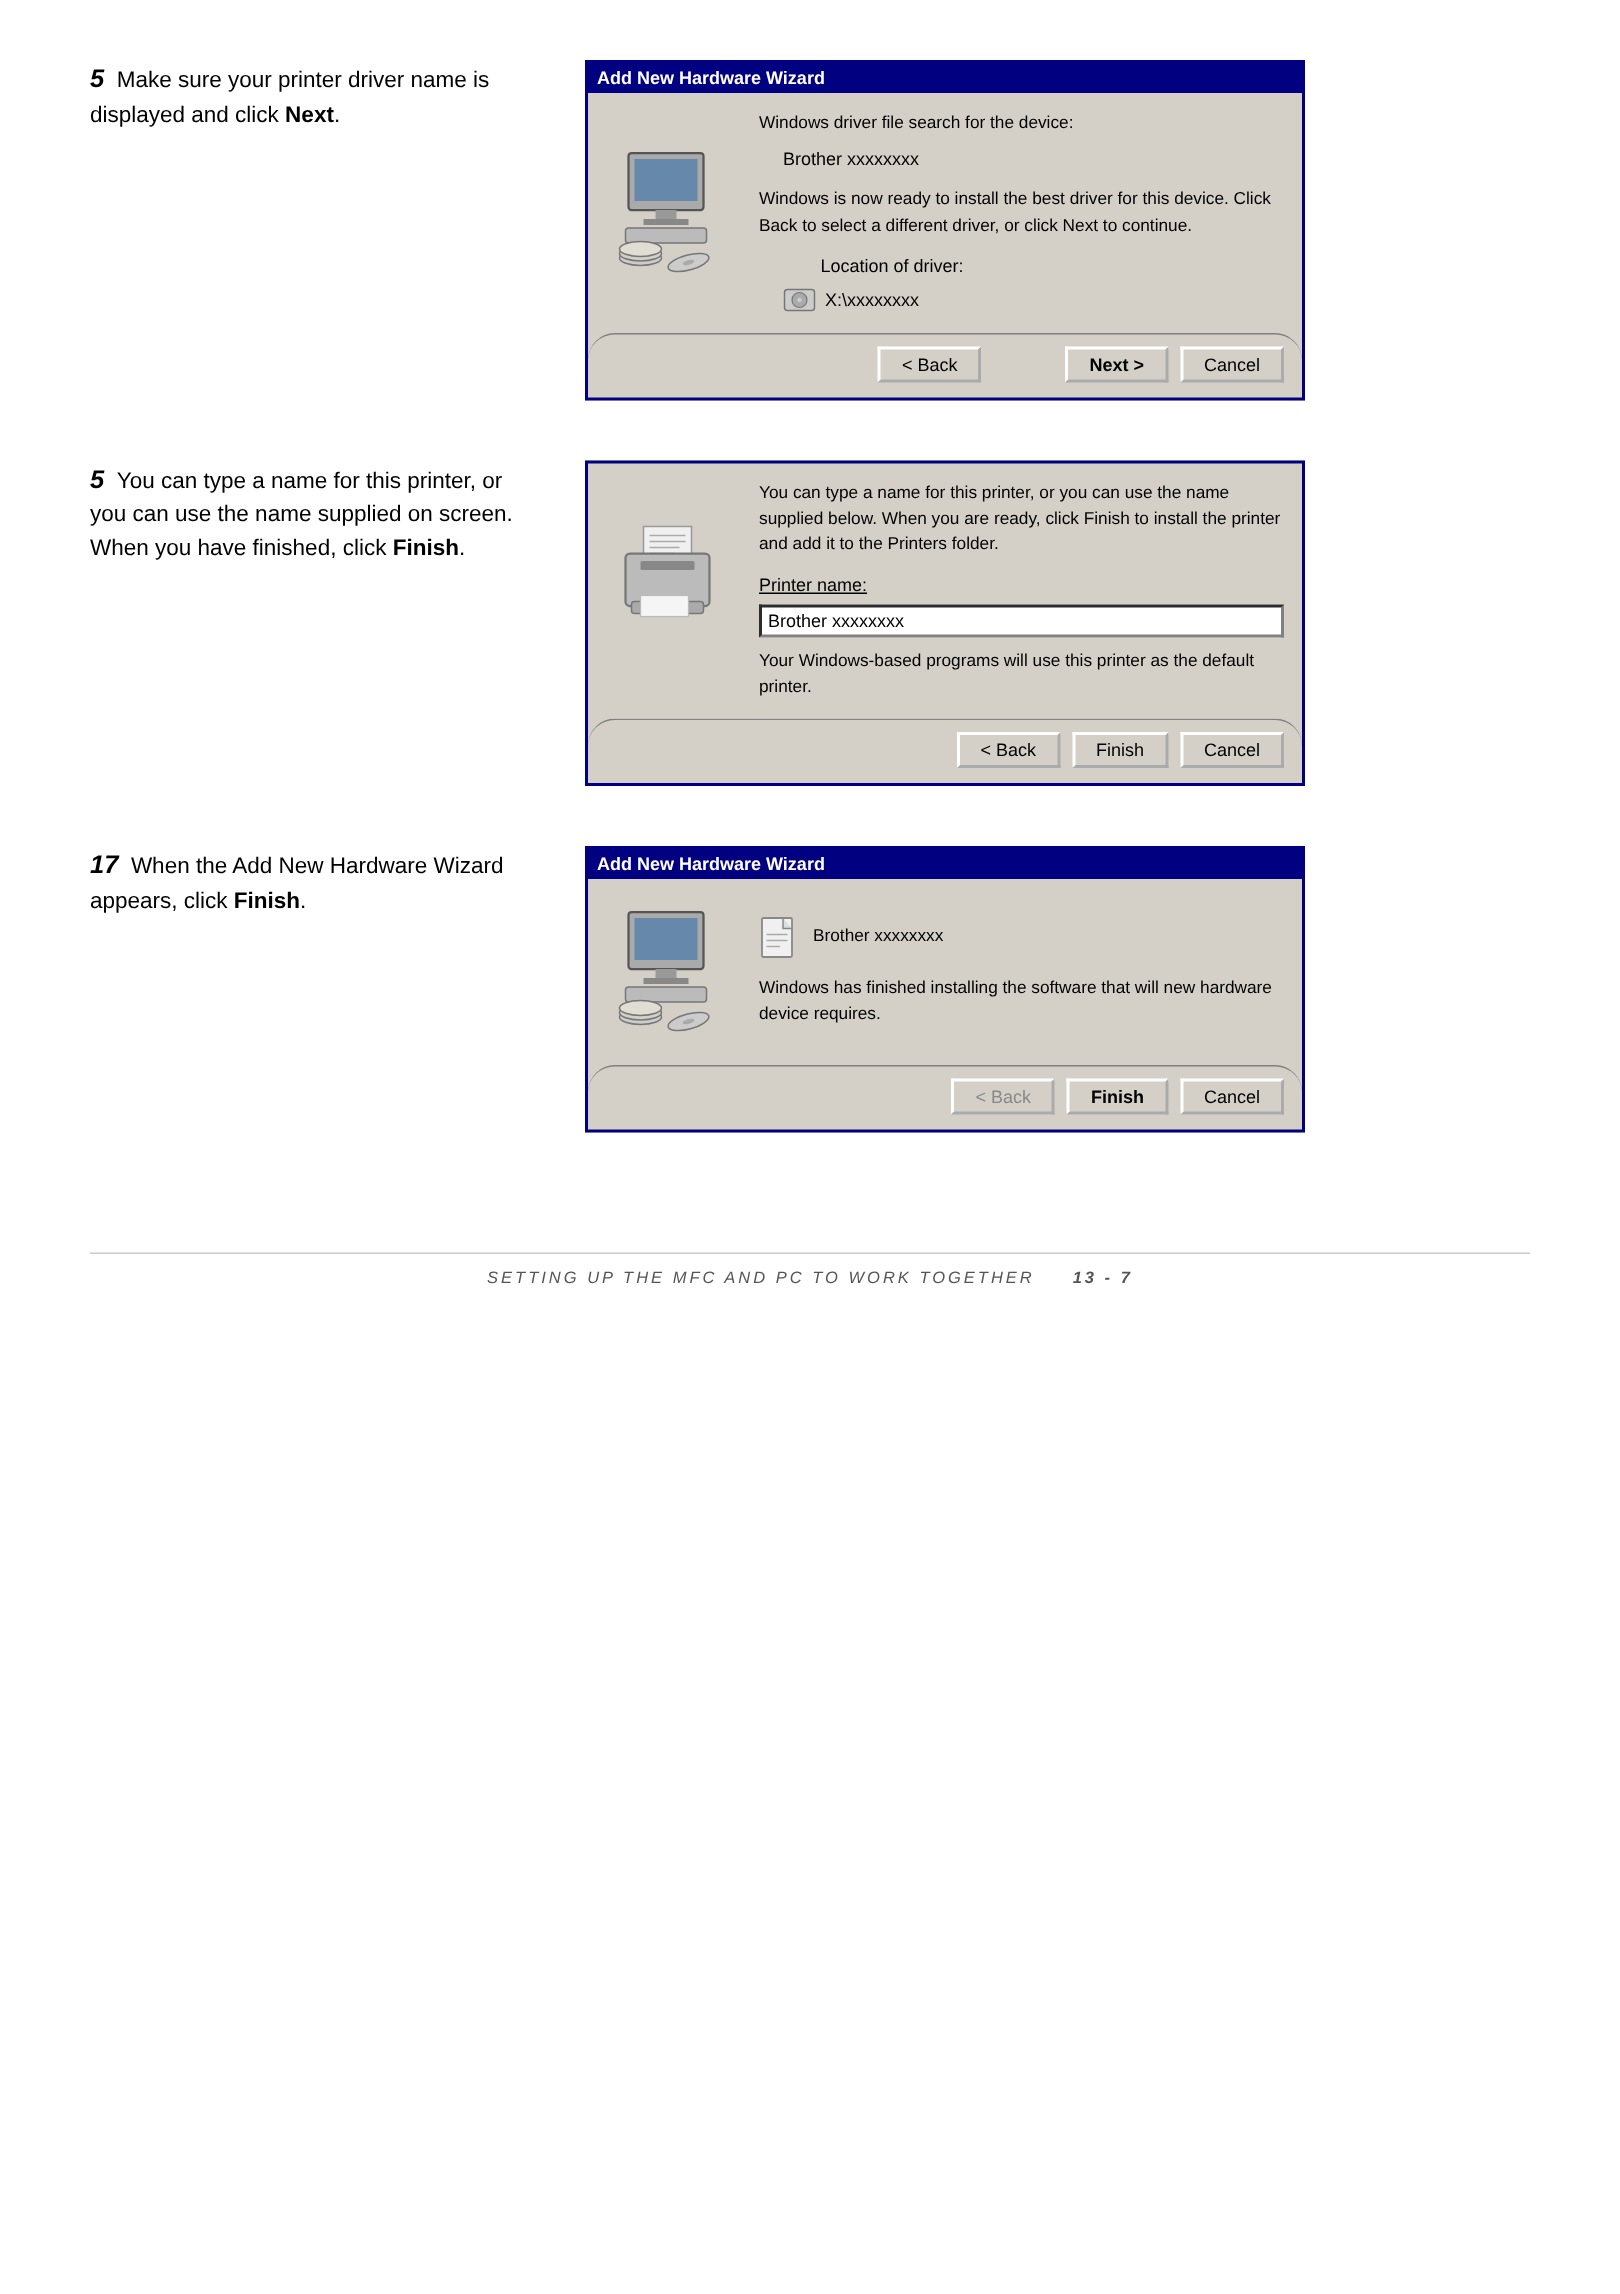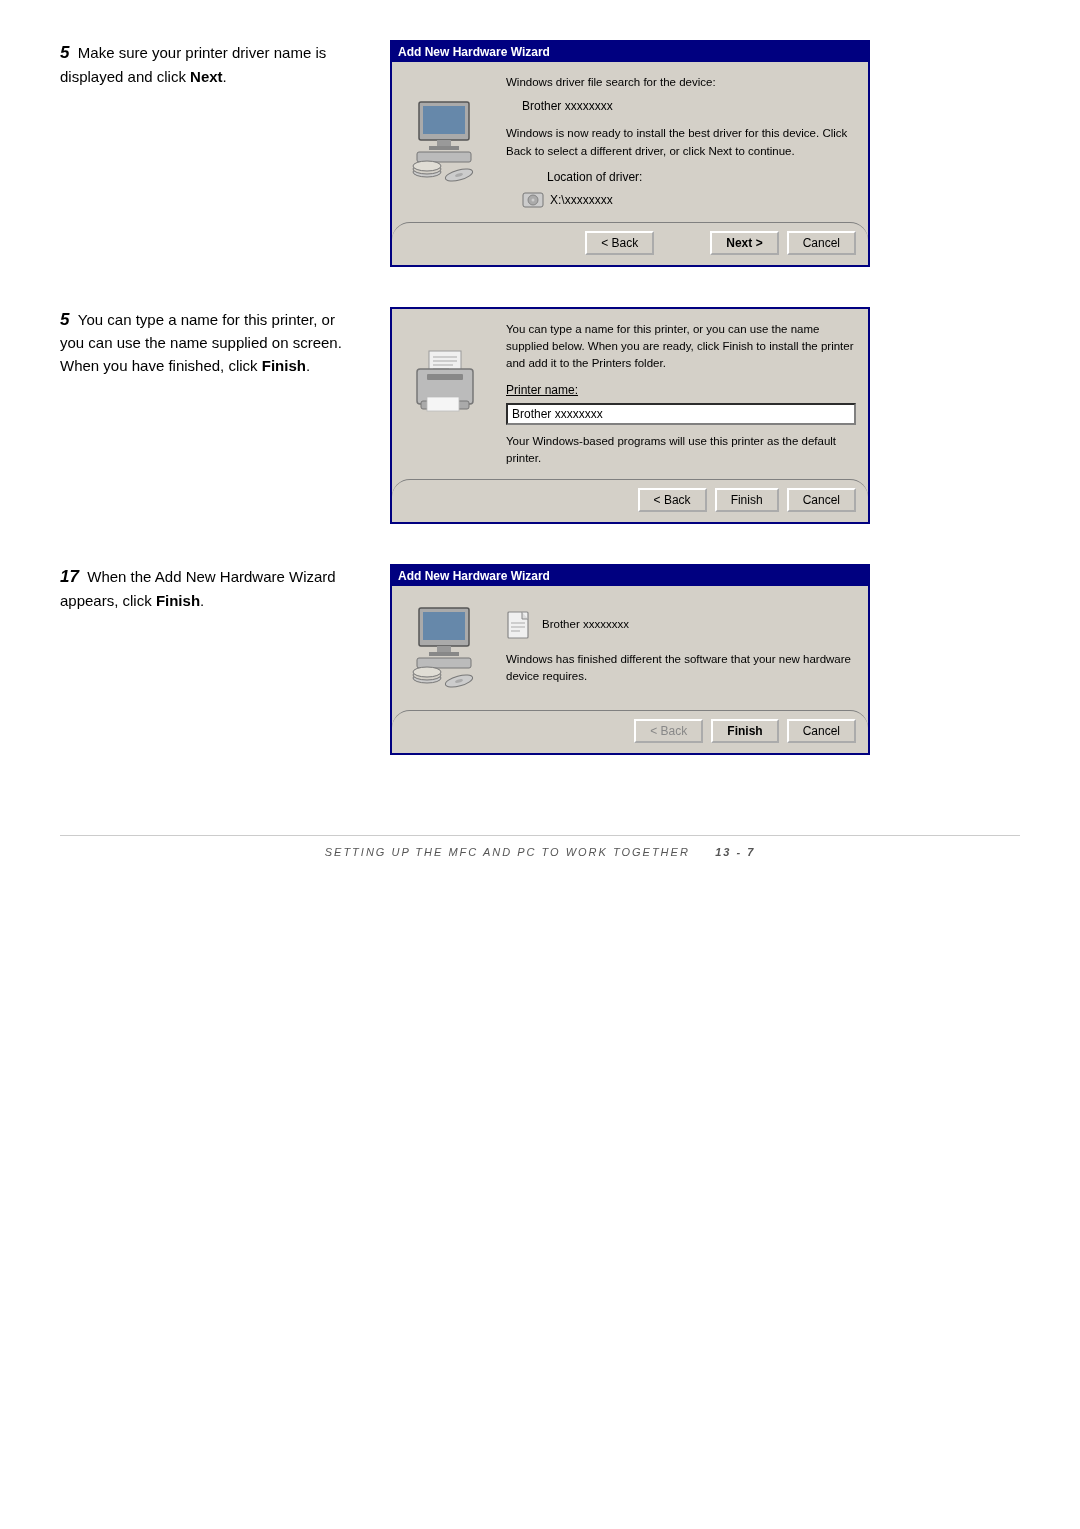--- a/index.html
+++ b/index.html
@@ -304,21 +304,21 @@
           <div style="display:flex;align-items:center;gap:8px;margin-bottom:12px;">
             <svg width="28" height="28" viewBox="0 0 28 28">
               <rect x="2" y="1" width="20" height="26" rx="1" fill="#f0f0f0" stroke="#888" stroke-width="1.2"></rect>
               <polyline points="16,1 16,8 22,8" fill="#ddd" stroke="#888" stroke-width="1"></polyline>
               <line x1="5" y1="12" x2="19" y2="12" stroke="#aaa" stroke-width="1"></line>
               <line x1="5" y1="16" x2="19" y2="16" stroke="#aaa" stroke-width="1"></line>
               <line x1="5" y1="20" x2="14" y2="20" stroke="#aaa" stroke-width="1"></line>
             </svg>
             <span>Brother xxxxxxxx</span>
           </div>
-          <div>Windows has finished different the software that your new hardware device requires.</div>
+          <div>Windows has finished installing the software that will new hardware device requires.</div>
         </div>
       </div>
       <div class="dialog-footer">
         <button class="dialog-button" style="color:#888;">&lt; Back</button>
         <button class="dialog-button" style="font-weight:bold;">Finish</button>
         <button class="dialog-button">Cancel</button>
       </div>
     </div>
   </div>
 

